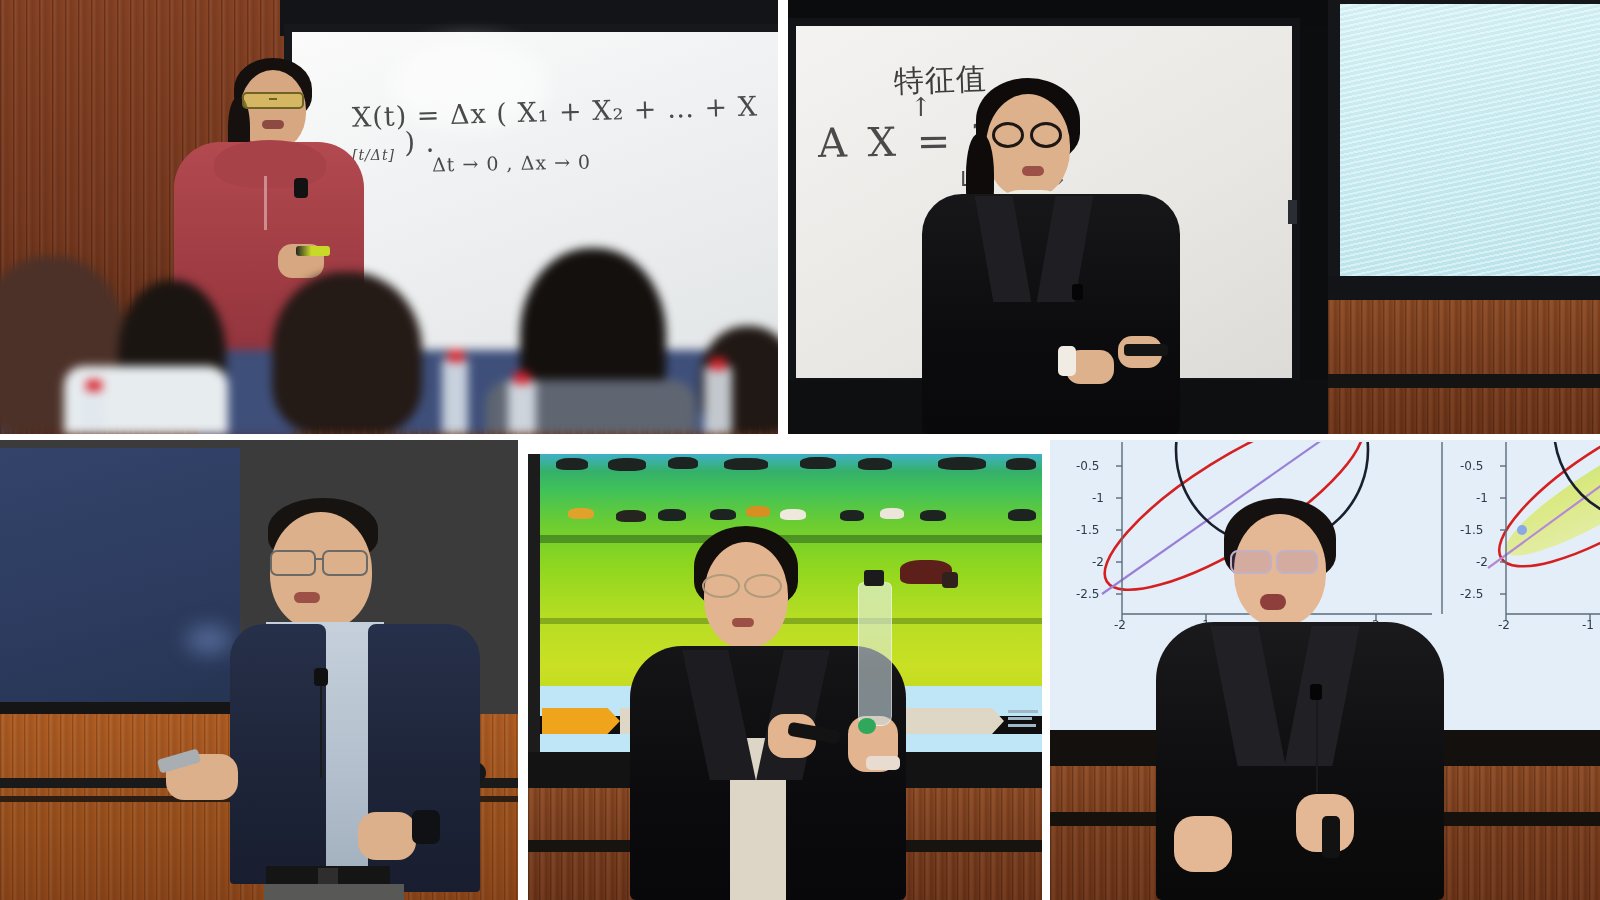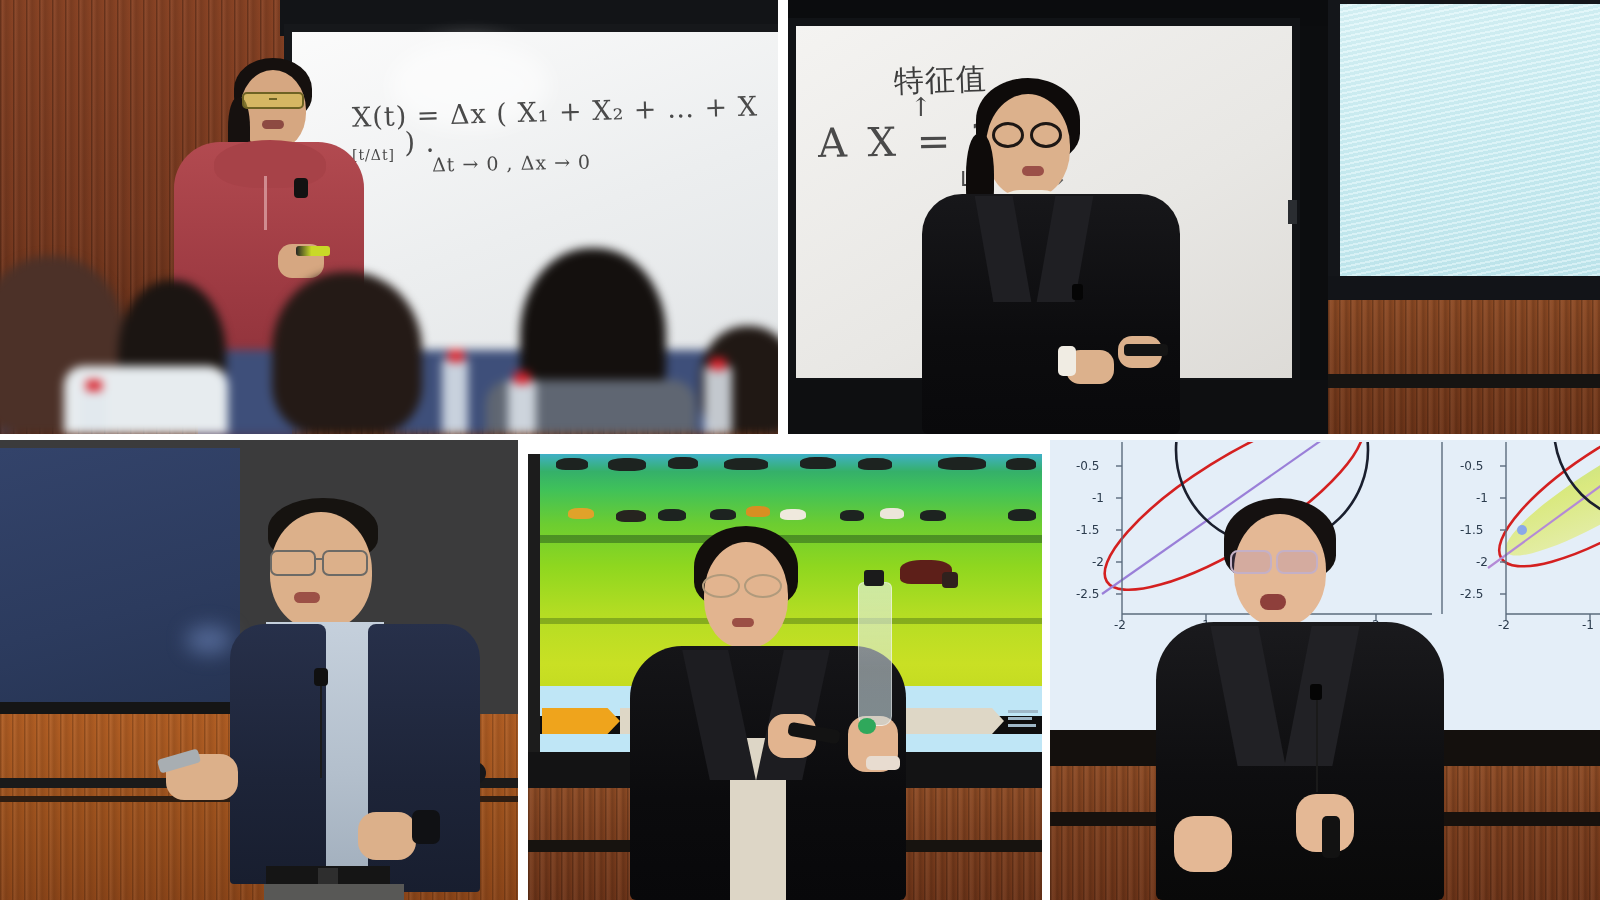--- a/index.html
+++ b/index.html
@@ -76,21 +76,21 @@
     <div class="wood dark" style="left:0;top:0;width:300px;height:434px;
                 background:repeating-linear-gradient(90deg,rgba(0,0,0,.26) 0 1px,rgba(255,255,255,.04) 2px,rgba(0,0,0,.12) 6px,rgba(0,0,0,0) 13px),linear-gradient(180deg,#8a4425 0%,#7b3b20 50%,#5c2a16 100%);"></div>
 
     <div style="position:absolute;left:280px;top:0;width:498px;height:36px;background:#121417;"></div>
 
     <div class="board-frame" style="left:284px;top:24px;width:494px;height:350px;background:#16181b;"></div>
     <div class="board-face" style="left:292px;top:32px;width:486px;height:336px;"></div>
     <div class="glow" style="left:390px;top:40px;width:160px;height:90px;background:rgba(255,255,255,.55);"></div>
 
     <div style="position:absolute;left:352px;top:96px;">
-      <span class="hw" style="position:relative;font-size:27px;transform:rotate(-1.6deg);display:inline-block;">X(t) = Δx ( X₁ + X₂ + … + X</span><span class="hw" style="position:relative;font-size:14px;top:8px;">[t/Δt]</span><span class="hw" style="position:relative;font-size:27px;"> ) .</span>
+      <span class="hw" style="position:relative;font-size:27px;transform:rotate(-1.6deg);display:inline-block;">X(t) = Δx ( X₁ + X₂ + … + X</span><span class="hw" style="position:relative;font-size:14px;top:8px;font-style:italic;">[t/Δt]</span><span class="hw" style="position:relative;font-size:27px;"> ) .</span>
     </div>
 
     <div class="hw" style="left:432px;top:152px;font-size:19px;transform:rotate(-1deg);">Δt → 0 ,   Δx → 0</div>
 
     <div class="screenbar" style="left:284px;top:368px;width:494px;height:16px;"></div>
     <div class="wood" style="left:284px;top:384px;width:494px;height:50px;"></div>
     <div style="position:absolute;left:284px;top:398px;width:494px;height:8px;background:#1b1c1e;"></div>
     <div style="position:absolute;left:724px;top:386px;width:22px;height:6px;background:#1e8a4b;"></div>
     <div style="position:absolute;left:748px;top:386px;width:22px;height:6px;background:#c0302b;"></div>
 

